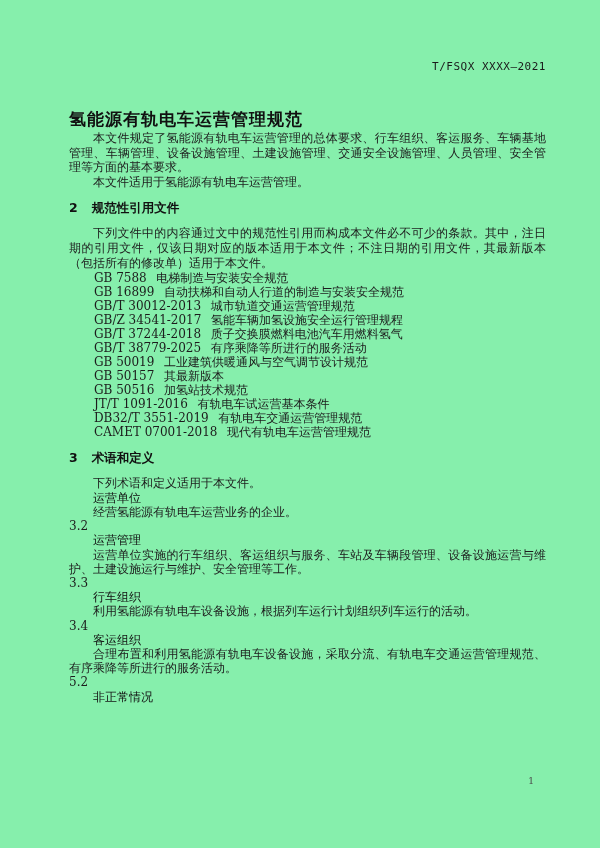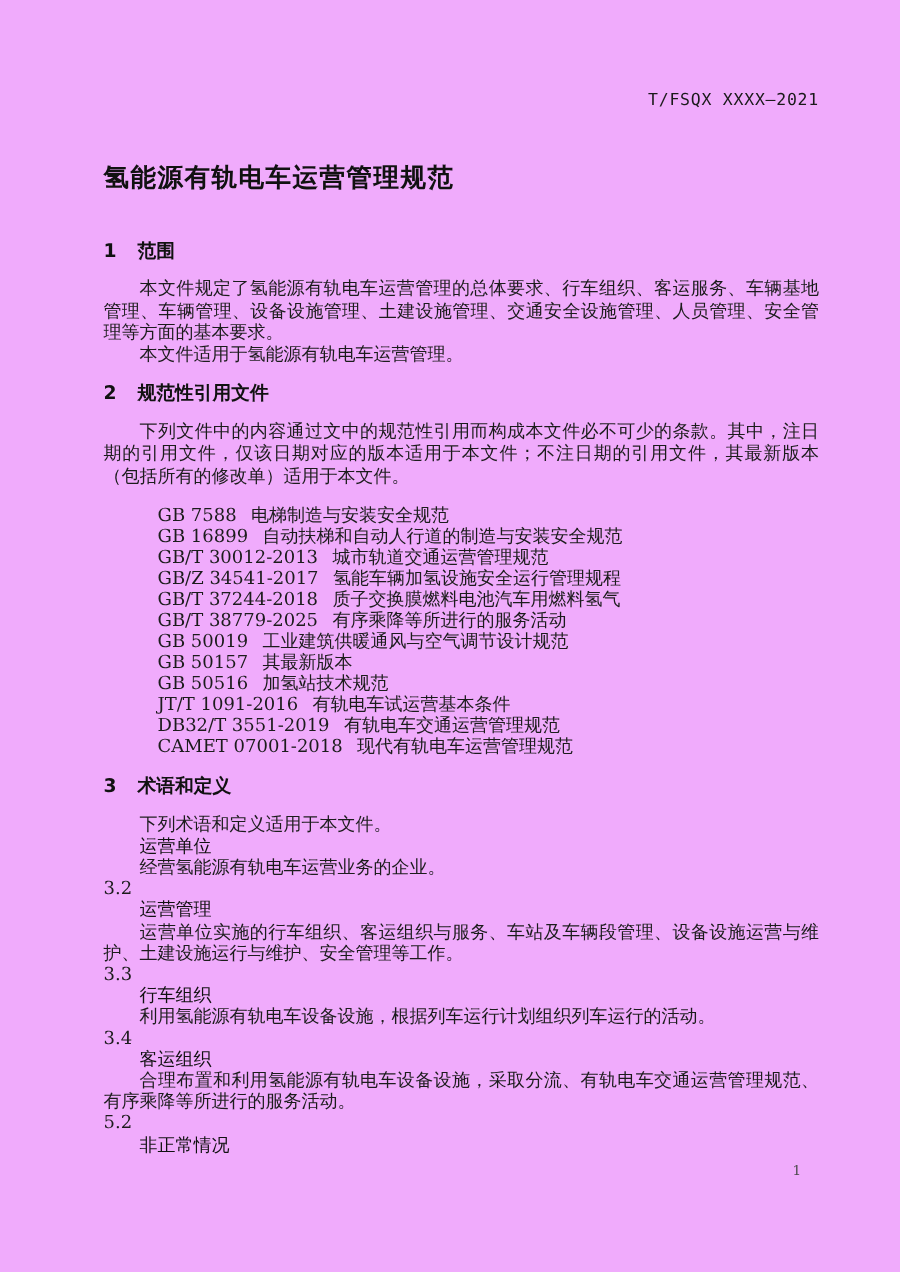--- a/index.html
+++ b/index.html
@@ -1,21 +1,21 @@
 <!DOCTYPE html>
 <html><head>
 <meta charset="utf-8">
 <style>
   html, body { margin: 0; padding: 0; background: #e8e8e8; }
   .page {
     position: relative;
     width: 600px;
     height: 848px;
     margin: 0 auto;
-    background: #f0abfc;
+    background: #86efac;
     box-sizing: border-box;
     padding: 60px 54px 0 69px;
     font-family: "DejaVu Serif", "Liberation Serif", serif;
     color: #1c1c1c;
     overflow: hidden;
   }
   .doc-header {
     text-align: right;
     font-family: "DejaVu Sans Mono", "Liberation Mono", monospace;
     font-size: 11px;
@@ -44,21 +44,21 @@
   .sec-h.first { margin-top: 28px; }
   .sec-num { display: inline-block; margin-right: 14px; }
   .para {
     margin: 0;
     font-size: 12px;
     line-height: 14.6px;
     text-indent: 2em;
     text-align: justify;
     color: #1c1c1c;
   }
-  .ref-list { margin: 12px; }
+  .ref-list { margin: 1px; }
   .ref-item {
     padding-left: 2em;
     font-size: 12px;
     line-height: 14px;
     white-space: nowrap;
     color: #1c1c1c;
   }
   .ref-code { display: inline-block; margin-right: 0.8em; }
   .terms-list { margin: 0; }
   .term-num {
@@ -89,23 +89,20 @@
 
 <div class="page">
 
   <div class="doc-header">
     <span>T/FSQX XXXX—2021</span>
   </div>
 
   <h1 class="doc-title">氢能源有轨电车运营管理规范</h1>
 
   <section>
-    <h2 class="sec-h first">
-      <span class="sec-num">1</span><span>范围</span>
-    </h2>
     <p class="para">本文件规定了氢能源有轨电车运营管理的总体要求、行车组织、客运服务、车辆基地管理、车辆管理、设备设施管理、土建设施管理、交通安全设施管理、人员管理、安全管理等方面的基本要求。</p>
     <p class="para">本文件适用于氢能源有轨电车运营管理。</p>
   </section>
 
   <section>
     <h2 class="sec-h">
       <span class="sec-num">2</span><span>规范性引用文件</span>
     </h2>
     <p class="para">下列文件中的内容通过文中的规范性引用而构成本文件必不可少的条款。其中，注日期的引用文件，仅该日期对应的版本适用于本文件；不注日期的引用文件，其最新版本（包括所有的修改单）适用于本文件。</p>
     <div class="ref-list">

